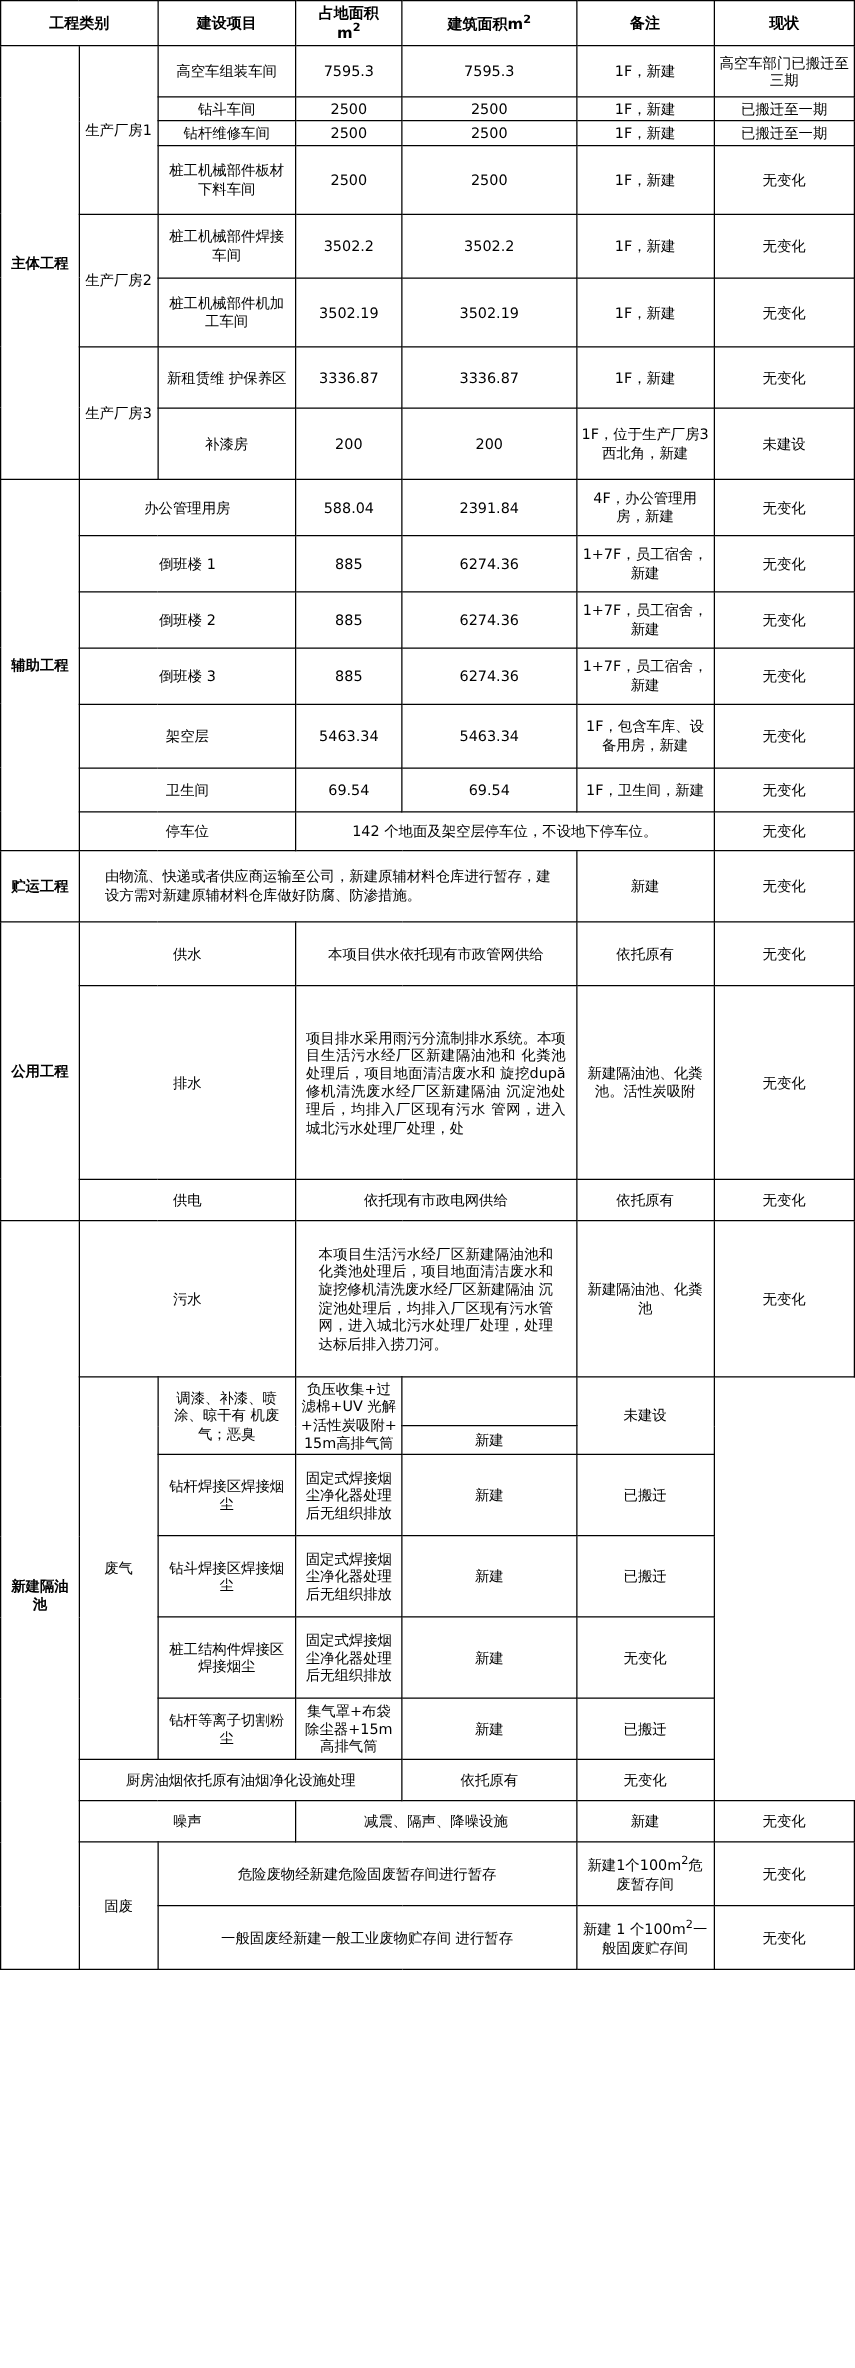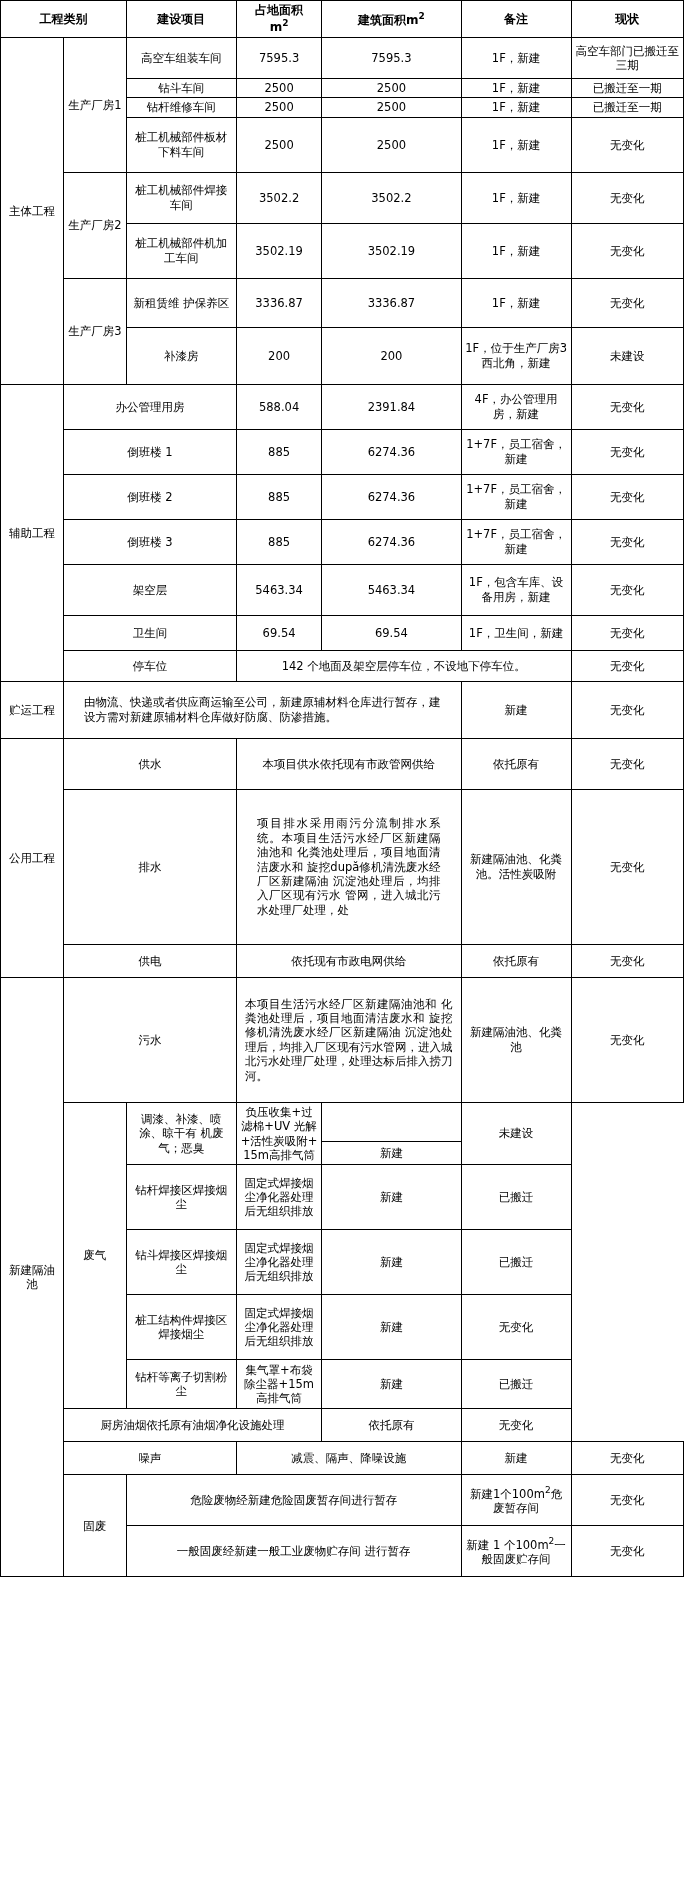--- a/index.html
+++ b/index.html
@@ -18,21 +18,21 @@
   }
   th{font-weight:bold;font-size:12px;}
   .c0{width:56px;}
   .c1{width:56px;}
   .c2{width:98px;}
   .c3{width:76px;}
   .c4{width:124px;}
   .c5{width:98px;}
   .c6{width:100px;}
   .sup{font-size:9px;vertical-align:super;}
-  .vert{font-weight:normal;}
+  .vert{font-weight:bold;}
   .tall{height:36px;}
 </style>
 </head>
 <body>
 
 <div id="sheet">
 <table>
   <colgroup>
     <col class="c0">
         <col class="c1">
@@ -173,35 +173,35 @@
 
     <tr>
       <td class="vert" rowspan="3">公用工程</td>
       <td colspan="2" style="height:46px">供水</td>
       <td colspan="2">本项目供水依托现有市政管网供给</td>
       <td>依托原有</td>
       <td>无变化</td>
     </tr>
     <tr>
       <td colspan="2" style="height:150px">排水</td>
-      <td colspan="2" style="text-align:justify;padding:4px 20px">项目排水采用雨污分流制排水系统。本项目生活污水经厂区新建隔油池和 化粪池处理后，项目地面清洁废水和 旋挖după修机清洗废水经厂区新建隔油 沉淀池处理后，均排入厂区现有污水 管网，进入城北污水处理厂处理，处</td>
+      <td colspan="2" style="text-align:justify;padding:4px 8px">项目排水采用雨污分流制排水系统。本项目生活污水经厂区新建隔油池和 化粪池处理后，项目地面清洁废水和 旋挖după修机清洗废水经厂区新建隔油 沉淀池处理后，均排入厂区现有污水 管网，进入城北污水处理厂处理，处</td>
       <td>新建隔油池、化粪池。活性炭吸附</td>
       <td>无变化</td>
     </tr>
     <tr>
       <td colspan="2" style="height:28px">供电</td>
       <td colspan="2">依托现有市政电网供给</td>
       <td>依托原有</td>
       <td>无变化</td>
     </tr>
 
     <tr>
       <td class="vert" rowspan="11">新建隔油池</td>
       <td colspan="2" style="height:120px">污水</td>
-      <td colspan="2" style="text-align:justify;padding:4px 8px">本项目生活污水经厂区新建隔油池和 化粪池处理后，项目地面清洁废水和 旋挖修机清洗废水经厂区新建隔油 沉淀池处理后，均排入厂区现有污水管网，进入城北污水处理厂处理，处理达标后排入捞刀河。</td>
+      <td colspan="2" style="text-align:justify;padding:4px 18px">本项目生活污水经厂区新建隔油池和 化粪池处理后，项目地面清洁废水和 旋挖修机清洗废水经厂区新建隔油 沉淀池处理后，均排入厂区现有污水管网，进入城北污水处理厂处理，处理达标后排入捞刀河。</td>
       <td>新建隔油池、化粪池</td>
       <td>无变化</td>
     </tr>
 
     <tr>
       <td rowspan="6">废气</td>
       <td rowspan="2" style="height:36px">调漆、补漆、喷涂、晾干有 机废气；恶臭</td>
       <td rowspan="2">负压收集+过滤棉+UV 光解+活性炭吸附+15m高排气筒</td>
       <td></td>
       <td rowspan="2">未建设</td>

